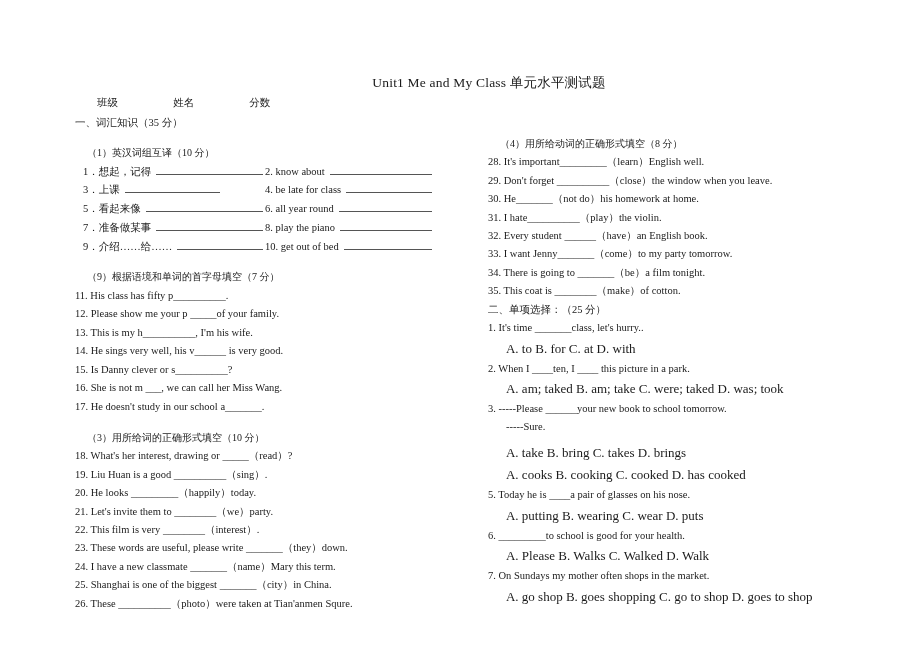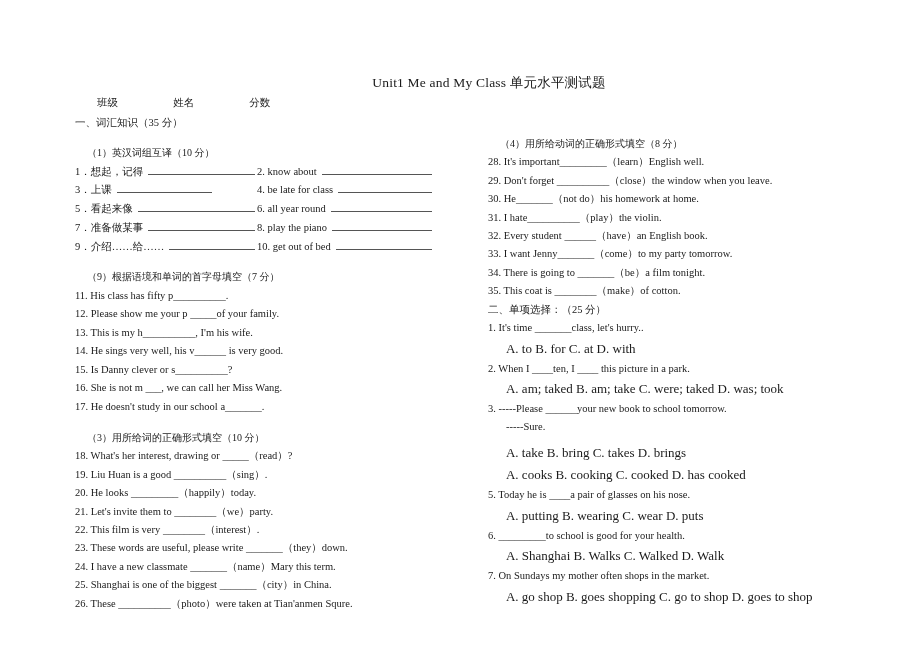--- a/index.html
+++ b/index.html
@@ -86,21 +86,21 @@
     line-height: 1.5;
     margin: 0 0 8px 0;
     padding-left: 18px;
     white-space: nowrap;
   }
   
   .pair-row {
     display: flex;
     font-size: 10.5px;
     line-height: 1.5;
-    margin: 0 0 3px 0;
+    margin: 0 0 3px 8px;
     white-space: nowrap;
   }
   .pair-cell {
     display: flex;
     align-items: baseline;
   }
   .pair-cell.a { width: 182px; flex: 0 0 182px; }
   .pair-cell.b { flex: 1 1 auto; }
   .pair-label { white-space: nowrap; }
   .pair-line {
@@ -232,21 +232,21 @@
         <div class="item">3. -----Please ______your new book to school tomorrow.</div>
         <div class="cont">-----Sure.</div>
         <div class="opts">A. take    B. bring   C. takes    D. brings</div>
 
         <div class="opts">A. cooks   B. cooking  C. cooked   D. has cooked</div>
 
         <div class="item">5. Today he is ____a pair of glasses on his nose.</div>
         <div class="opts">A. putting   B. wearing  C. wear   D. puts</div>
 
         <div class="item">6. _________to school is good for your health.</div>
-        <div class="opts">A. Shanghai   B. Walks  C. Walked   D. Walk</div>
+        <div class="opts">A. Please   B. Walks  C. Walked   D. Walk</div>
 
         <div class="item">7. On Sundays my mother often shops in the market.</div>
         <div class="opts">A. go shop   B. goes shopping  C. go to shop   D. goes to shop</div>
       </div>
 
     </div>
   </div>
 </div>
 
 </body></html>

